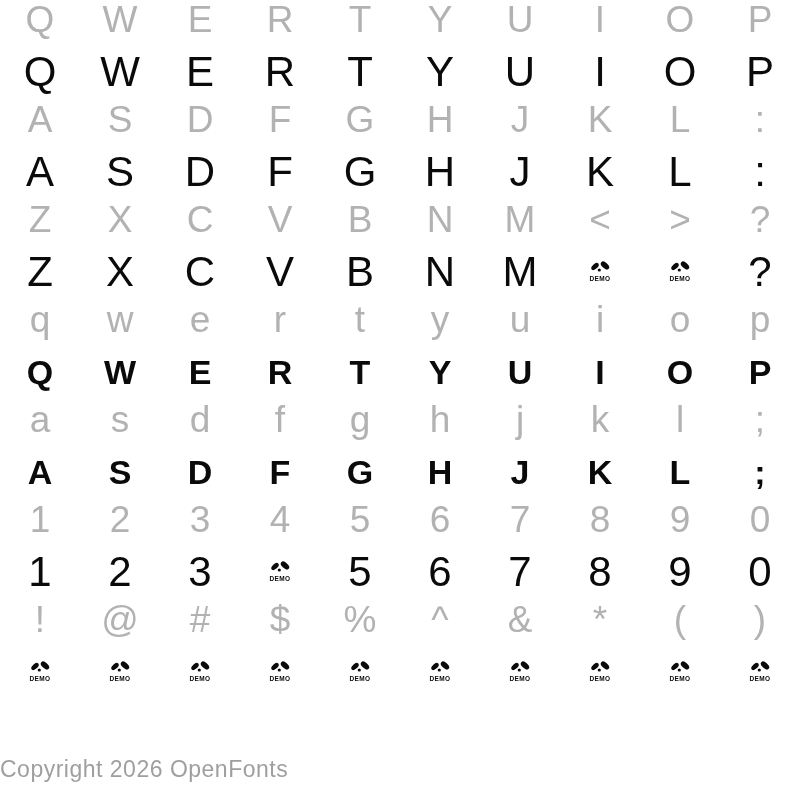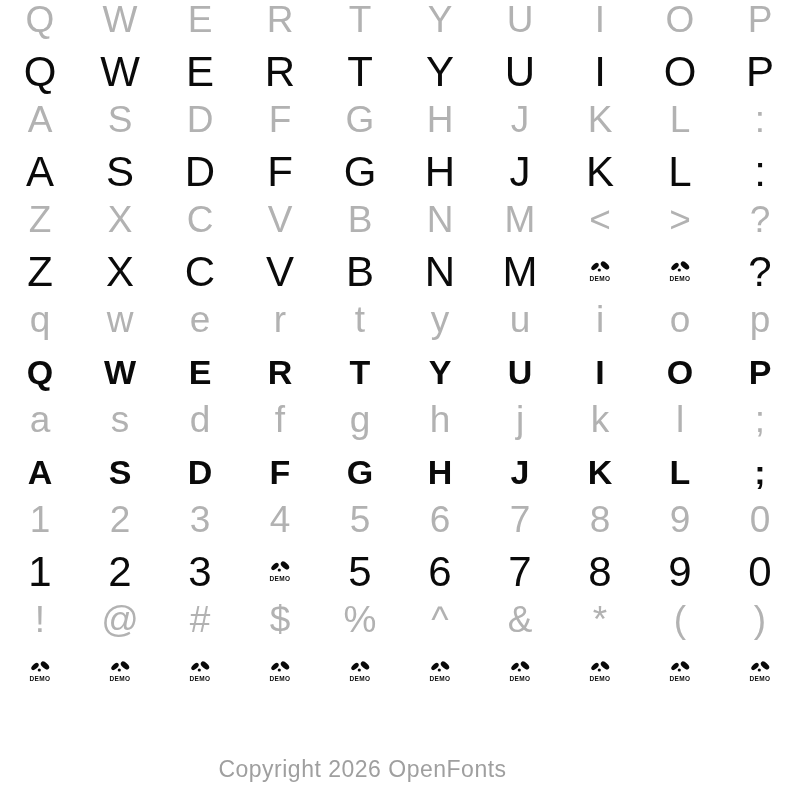--- a/index.html
+++ b/index.html
@@ -53,21 +53,21 @@
     justify-content: center;
   }
   .demo-glyph svg {
     display: block;
   }
   #footer-copyright {
     position: absolute;
     top: 756px;
     left: 0;
     width: 725px;
-    text-align: center;
+    text-align: left;
     font-size: 23px;
     font-weight: 400;
     letter-spacing: 0.5px;
     color: #9f9f9f;
   }
 </style>
 </head>
 <body>
 
 <div id="stage">

